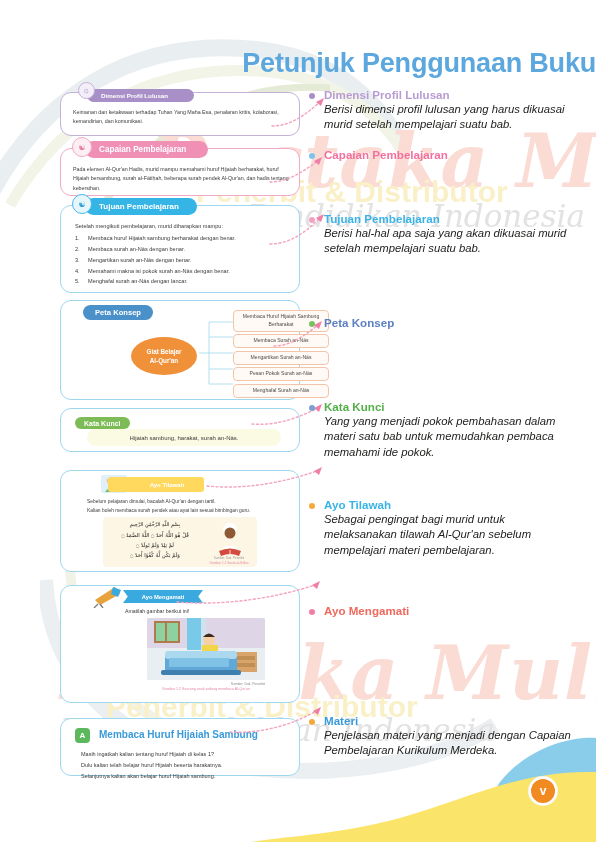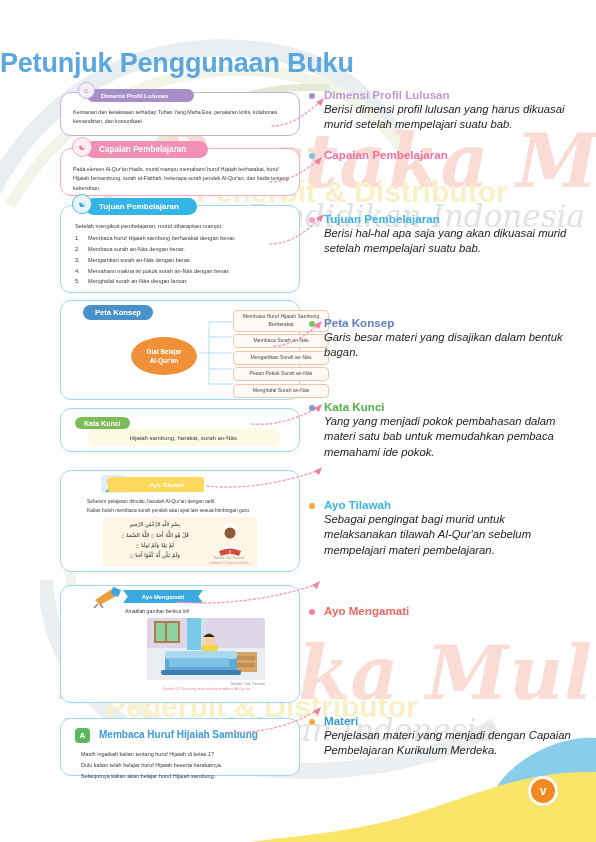--- a/index.html
+++ b/index.html
@@ -27,21 +27,21 @@
 
   .wm-a { left:150px; top:118px; font-size:74px; }
   .wm-b { left:196px; top:175px; font-size:30px; color:#faf0c8; }
   .wm-c { left:150px; top:198px; font-size:31px; }
   .wm-d { left:60px;  top:630px; font-size:74px; }
   .wm-e { left:106px; top:690px; font-size:30px; color:#faf0c8; }
   .wm-f { left:60px;  top:712px; font-size:31px; }
 
   
   .page-title {
-    position:absolute; left:0; right:0; top:48px; text-align:left;
+    position:absolute; left:0; right:0; top:48px; text-align:right;
     font-size:27px; font-weight:bold; color:#5ba7de; letter-spacing:-.2px;
   }
 
   
   .panel {
     position:absolute; left:60px; width:240px;
     border:1px solid #9ed8ef; border-radius:11px; background:#fff;
   }
   .panel.purple { border-color:#c3b2d8; }
   .panel.pink   { border-color:#f3aac6; }
@@ -396,21 +396,20 @@
         <h3 style="color: rgb(242, 113, 159);">Capaian Pembelajaran</h3>
       </div>
       <div class="desc" style="top: 212px;">
         <span class="bullet" style="background: rgb(244, 160, 192);"></span>
         <h3 style="color: rgb(58, 180, 232);">Tujuan Pembelajaran</h3>
         <p>Berisi hal-hal apa saja yang akan dikuasai murid setelah mempelajari suatu bab.</p>
       </div>
       <div class="desc" style="top: 316px;">
         <span class="bullet" style="background: rgb(121, 194, 94);"></span>
         <h3 style="color: rgb(91, 127, 196);">Peta Konsep</h3>
-        <p>Garis besar materi yang disajikan dalam bentuk bagan.</p>
       </div>
       <div class="desc" style="top: 400px;">
         <span class="bullet" style="background: rgb(123, 159, 212);"></span>
         <h3 style="color: rgb(84, 176, 74);">Kata Kunci</h3>
         <p>Yang yang menjadi pokok pembahasan dalam materi satu bab untuk memudahkan pembaca memahami ide pokok.</p>
       </div>
       <div class="desc" style="top: 498px;">
         <span class="bullet" style="background: rgb(245, 169, 61);"></span>
         <h3 style="color: rgb(58, 180, 232);">Ayo Tilawah</h3>
         <p>Sebagai pengingat bagi murid untuk melaksanakan tilawah Al-Qur'an sebelum mempelajari materi pembelajaran.</p>

